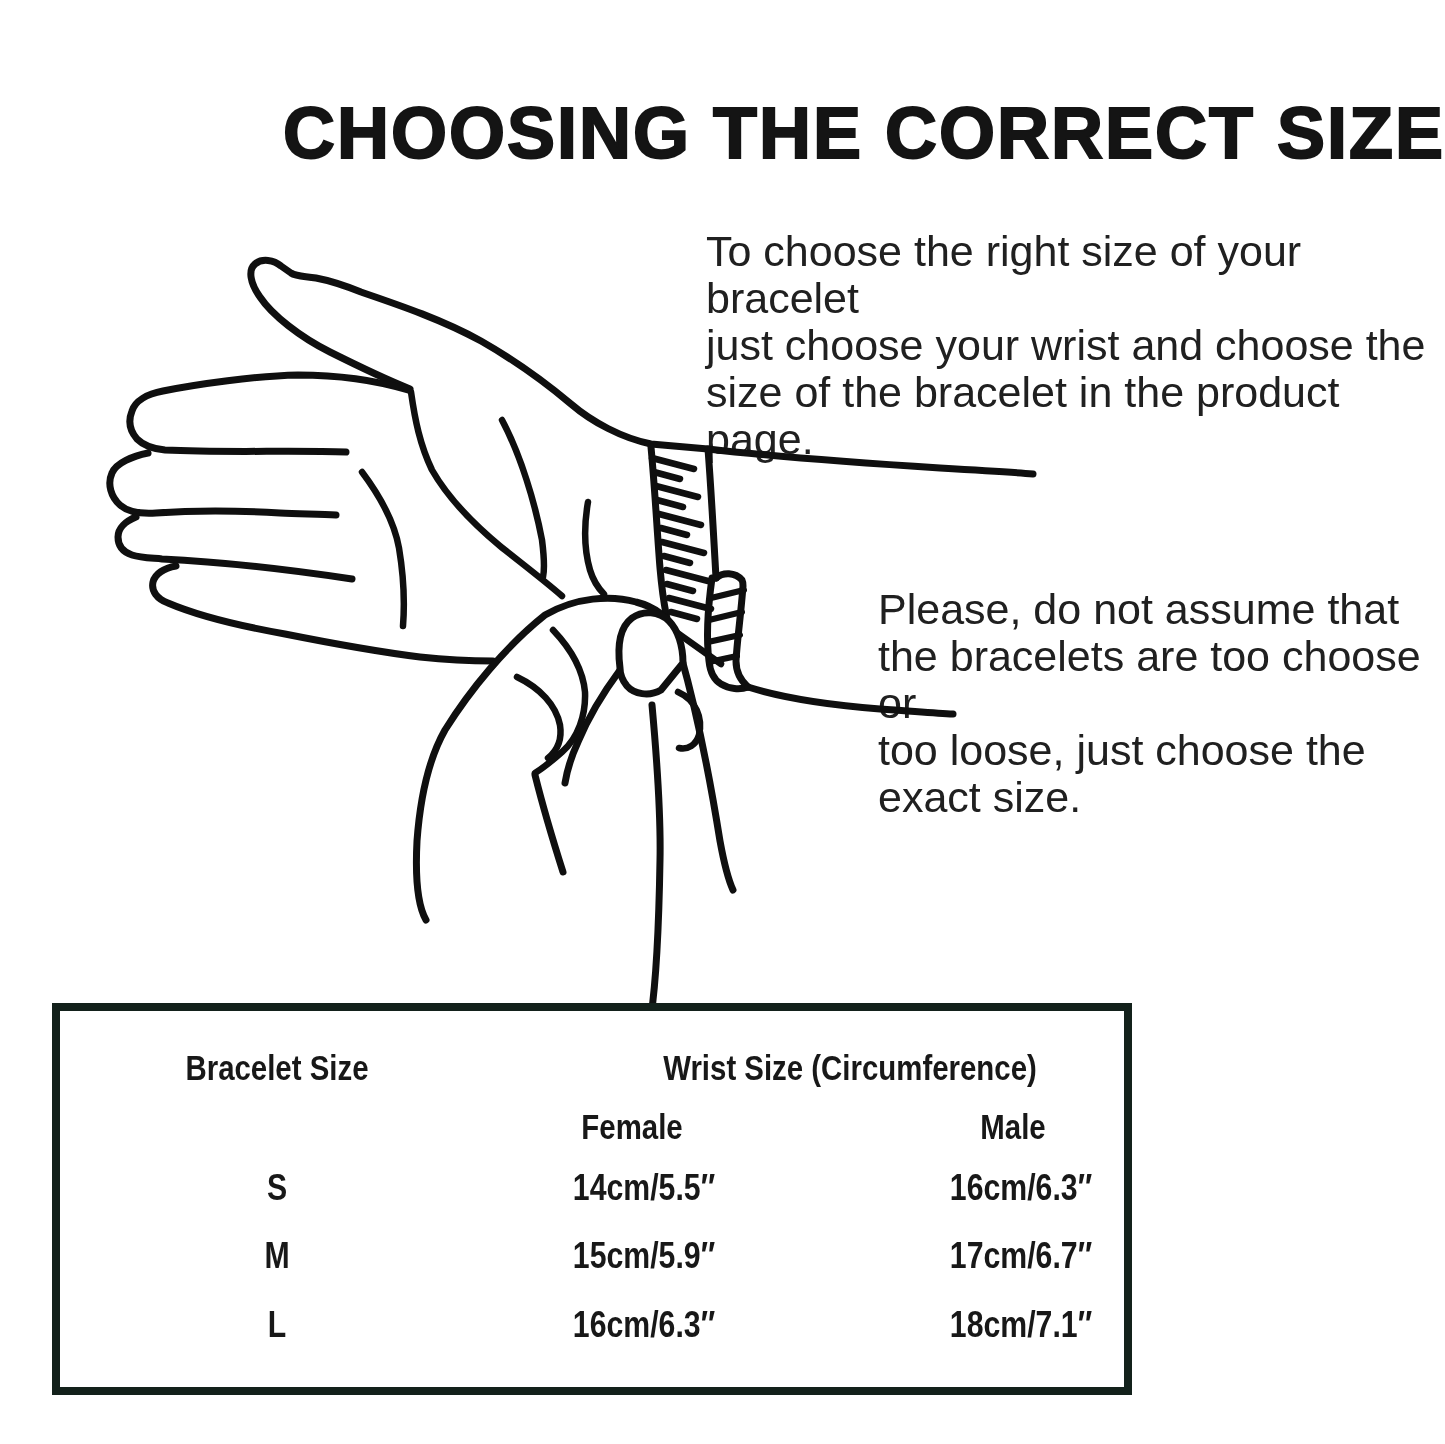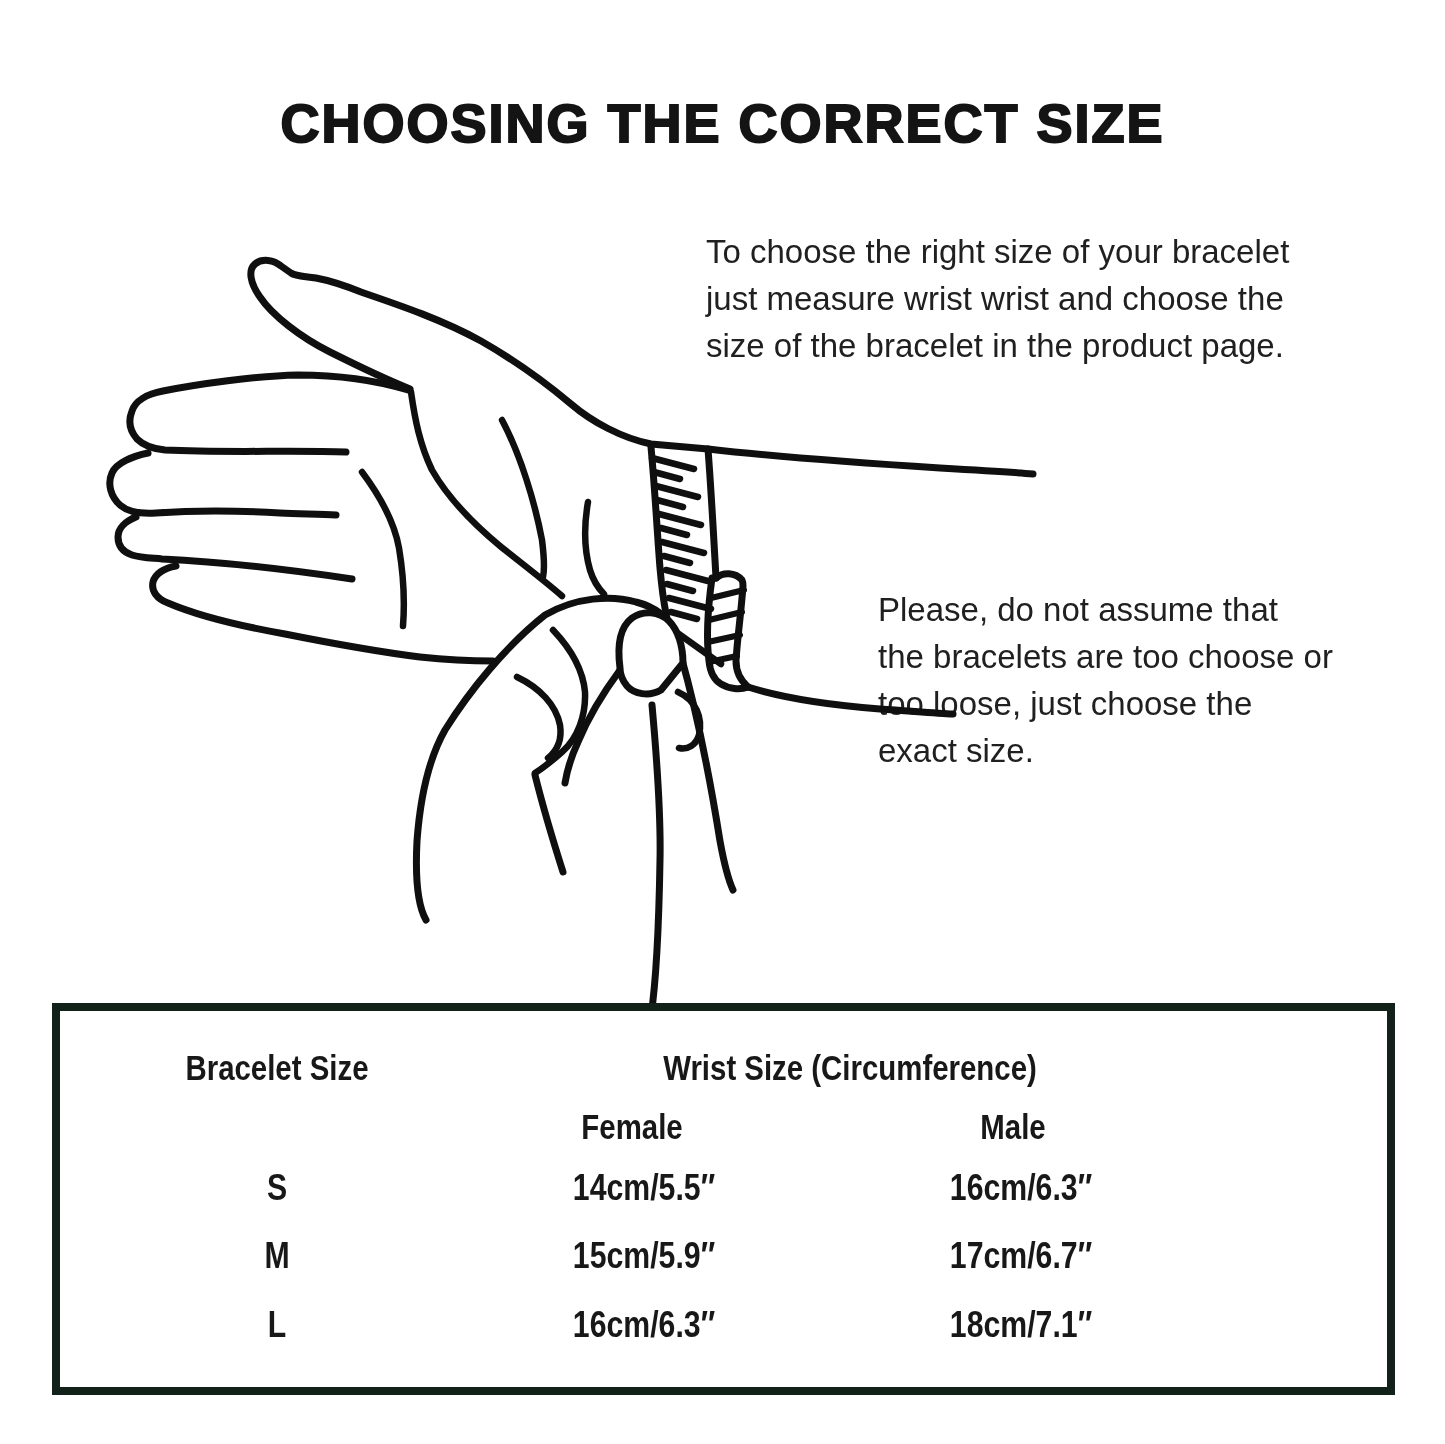--- a/index.html
+++ b/index.html
@@ -8,46 +8,46 @@
     width:1445px;height:1444px;
     background:#ffffff;
     font-family:"Liberation Sans", sans-serif;
     color:#1c1c1c;
     overflow:hidden;
   }
   .title{
     position:absolute;
     left:0;right:0;top:92px;
     margin:0;
-    text-align:center;
-    font-size:54px;
+    text-align:right;
+    font-size:72px;
     font-weight:bold;
     letter-spacing:2px;
     color:#141414;
     -webkit-text-stroke:2px #141414;
     white-space:nowrap;
   }
   .para{
     position:absolute;
-    font-size:33px;
+    font-size:43px;
     line-height:47px;
     font-weight:400;
     color:#202020;
   }
   .para-intro{left:706px;top:228px;}
   .para-note{left:878px;top:542px;margin-top:44px;}
   .illustration{
     position:absolute;left:0;top:0;
     width:1445px;height:1444px;
     pointer-events:none;
   }
   .size-table{
     position:absolute;
     left:52px;top:1003px;
-    width:1343px;height:392px;
+    width:1080px;height:392px;
     box-sizing:border-box;
     border:8px solid #13211b;
     background:#ffffff;
   }
   .cell{
     position:absolute;
     transform:translate(-50%,-50%) scaleX(0.84);
     white-space:nowrap;
     font-weight:bold;
     font-size:36px;
@@ -57,21 +57,21 @@
 </style>
 </head>
 <body>
 
 <div class="page">
 
   <h1 class="title">CHOOSING THE CORRECT SIZE</h1>
 
   <div class="para para-intro">
     <div>To choose the right size of your bracelet</div>
-    <div>just measure wrist wrist and choose the</div>
+    <div>just choose your wrist and choose the</div>
     <div>size of the bracelet in the product page.</div>
   </div>
 
   <div class="para para-note">
     <div>Please, do not assume that</div>
     <div>the bracelets are too choose or</div>
     <div>too loose, just choose the</div>
     <div>exact size.</div>
   </div>
 

